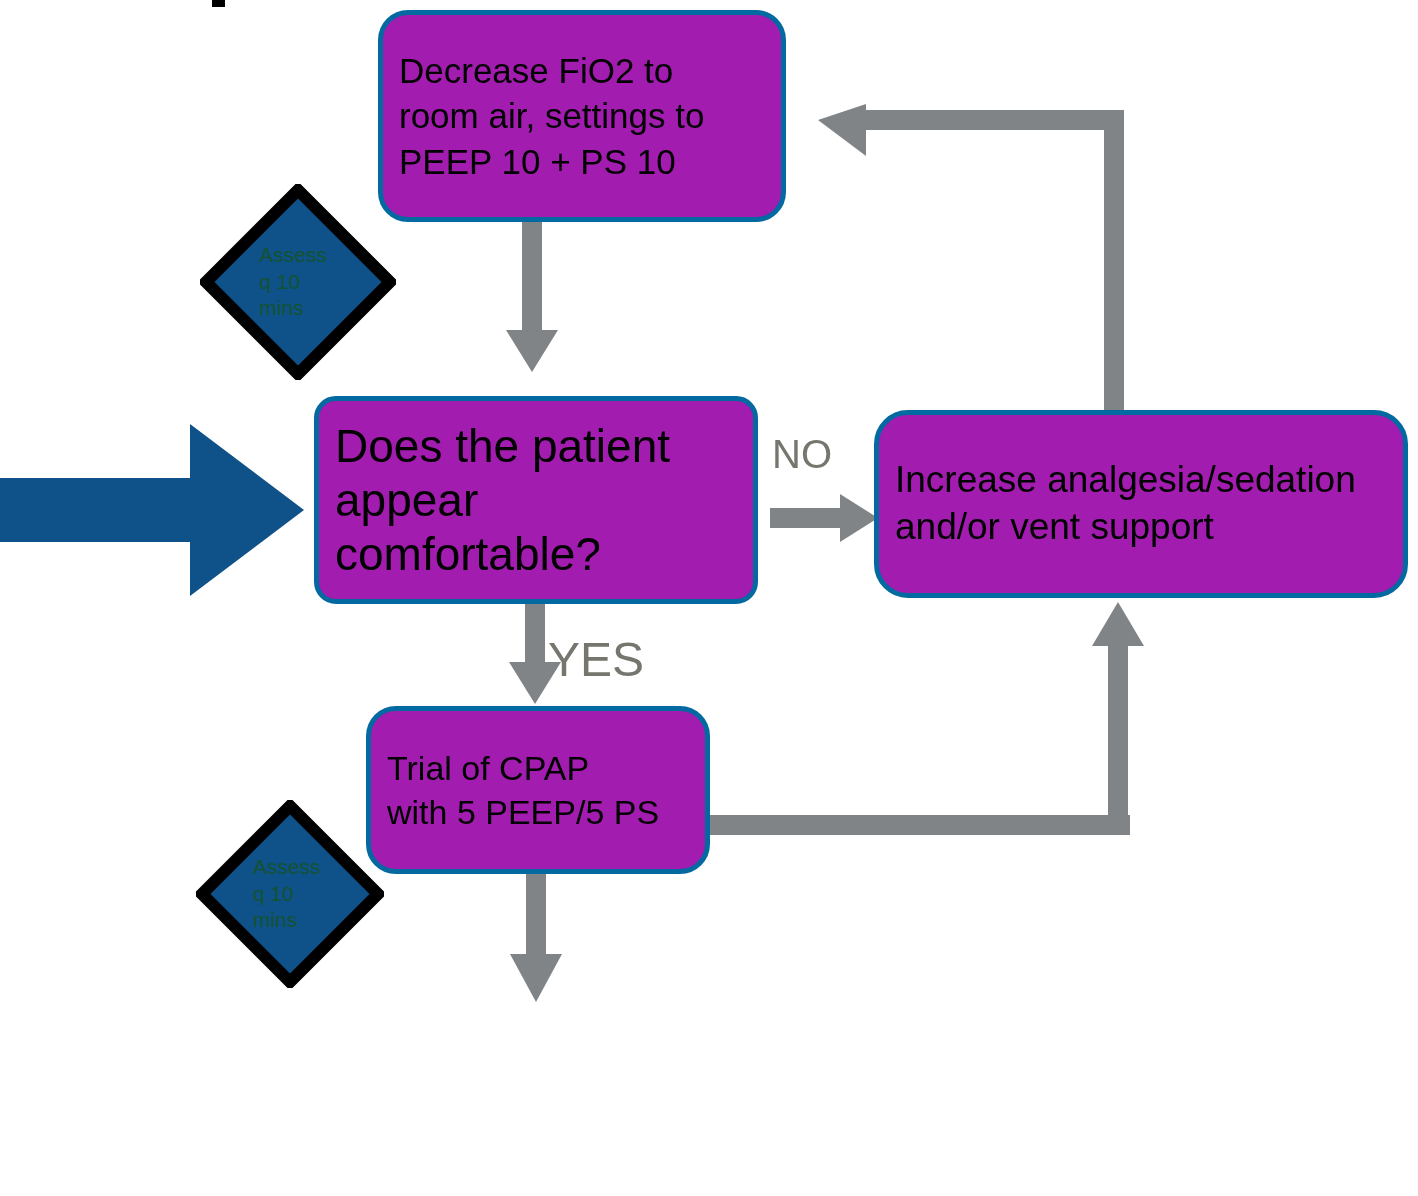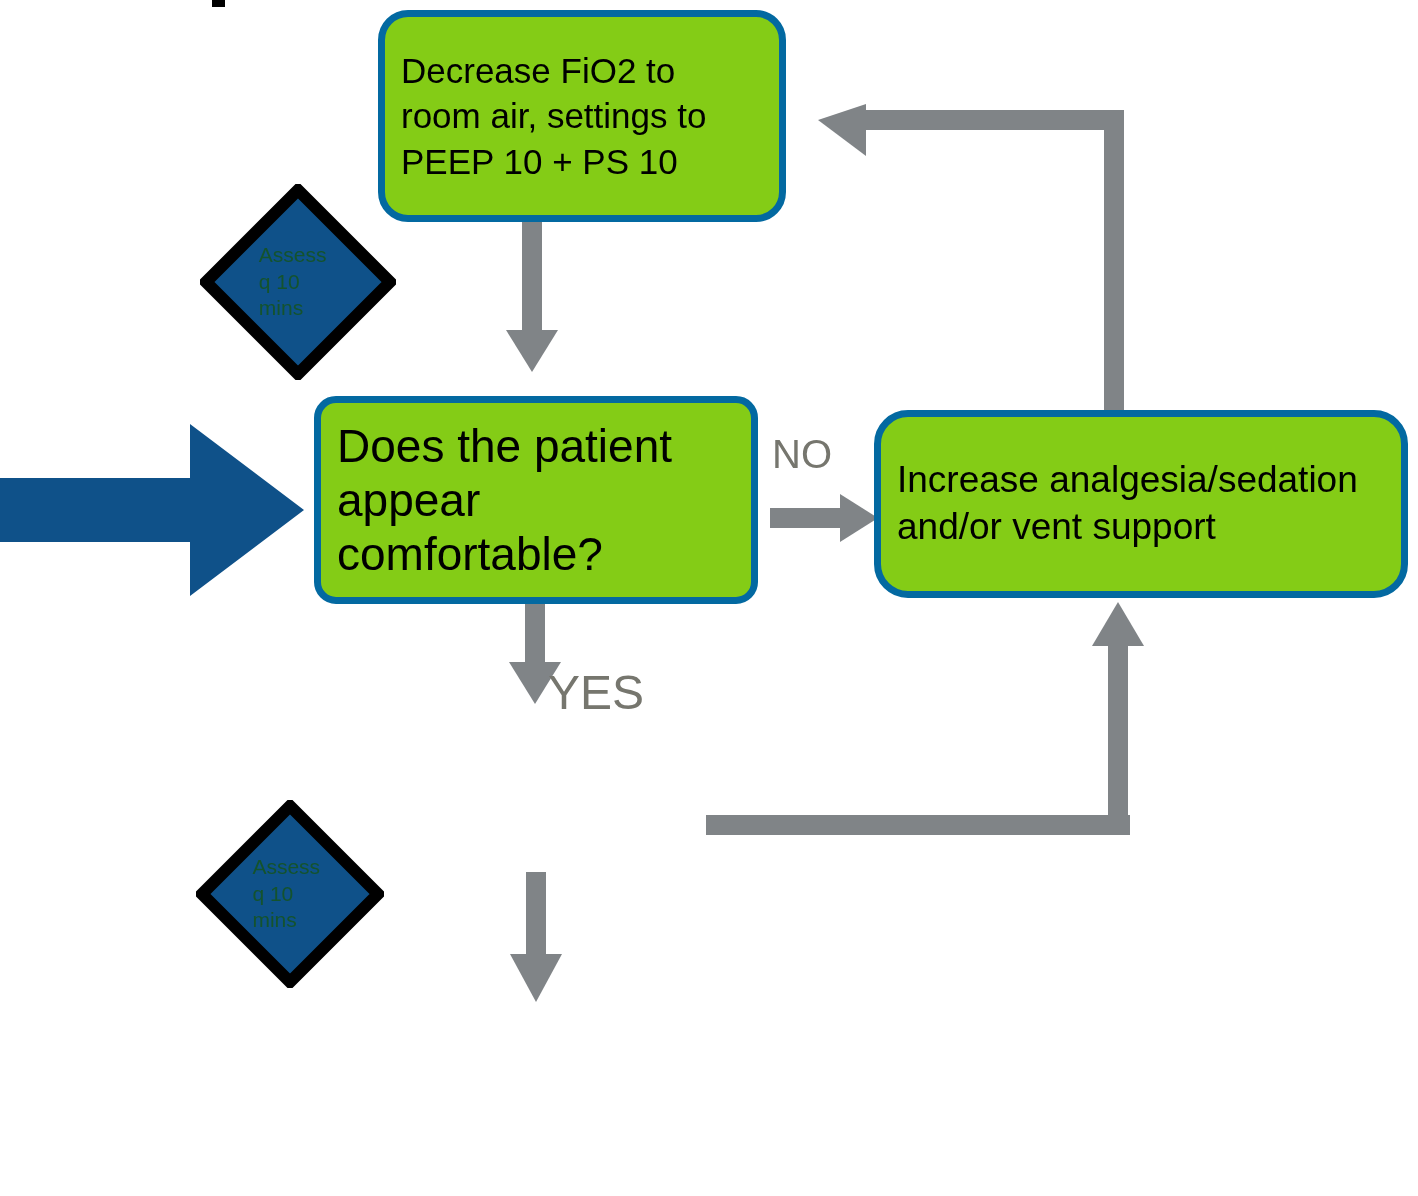--- a/index.html
+++ b/index.html
@@ -22,22 +22,22 @@
     position: absolute;
     left: 0;
     top: 0;
     width: 1418px;
     height: 1196px;
     pointer-events: none;
   }
   .node {
     position: absolute;
     box-sizing: border-box;
-    background: #84cc16;
-    border: 7px solid #0369a1;
+    background: #a21caf;
+    border: 5px solid #0369a1;
     border-radius: 30px;
     display: flex;
     align-items: center;
     z-index: 3;
   }
   .node .txt {
     display: block;
     width: 100%;
     padding: 0 16px;
     color: #000000;
@@ -112,21 +112,21 @@
   }
 
   
   .edge-label {
     position: absolute;
     color: #76766e;
     z-index: 4;
     white-space: nowrap;
   }
   #label-no       { left: 772px;  top: 432px;  font-size: 40px; }
-  #label-yes      { left: 548px;  top: 632px;  font-size: 48px; margin-top: 33px; }
+  #label-yes      { left: 548px;  top: 632px;  font-size: 48px; }
   #label-unsucc   { left: 738px;  top: 738px;  font-size: 48px; }
   #label-succ     { left: 566px;  top: 894px;  font-size: 48px; }
 
   
   #title-crumb {
     position: absolute;
     left: 212px; top: 0; width: 13px; height: 7px;
     background: #000000;
     z-index: 1;
   }
@@ -207,18 +207,22 @@
     <span class="txt">Does the patient
 appear
 comfortable?</span>
   </div>
 
   <div class="node" id="box-increase">
     <span class="txt">Increase analgesia/sedation
 and/or vent support</span>
   </div>
 
+  <div class="node" id="box-cpap">
+    <span class="txt">Trial of CPAP
+with 5 PEEP/5 PS</span>
+  </div>
 
 
   <span class="edge-label" id="label-no">NO</span>
   <span class="edge-label" id="label-yes">YES</span>
 
 </div>
 
 </body></html>

